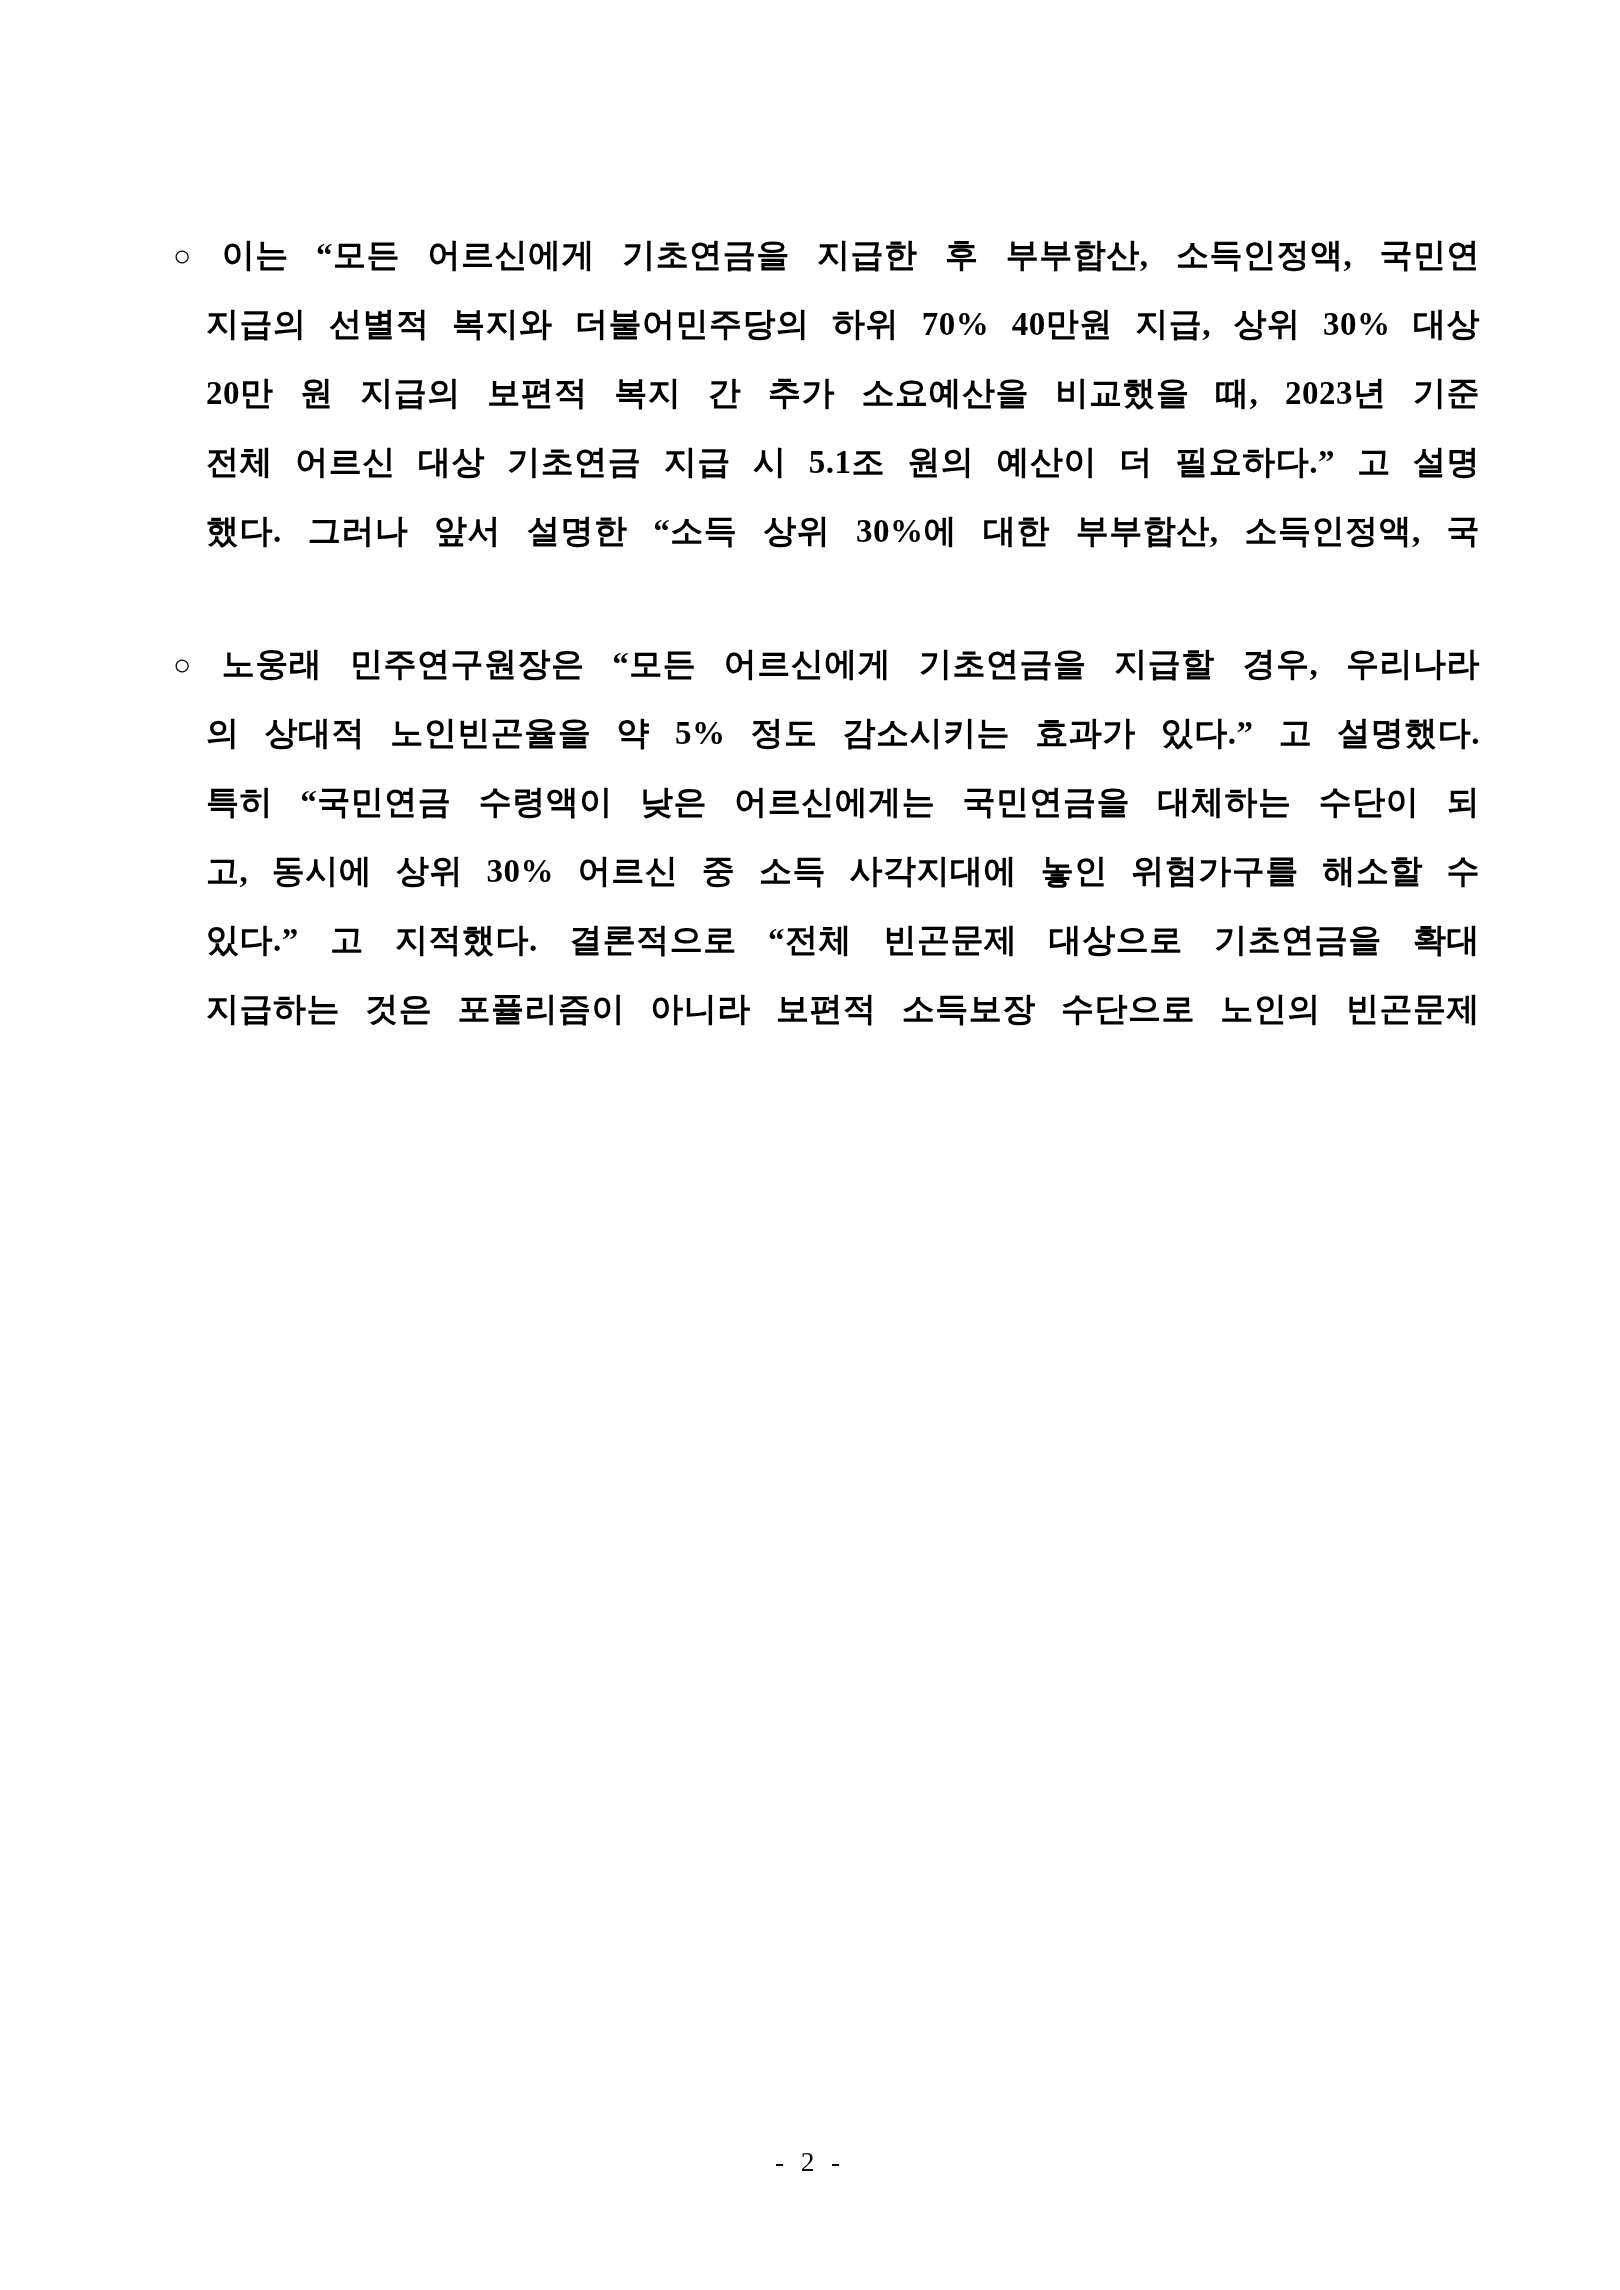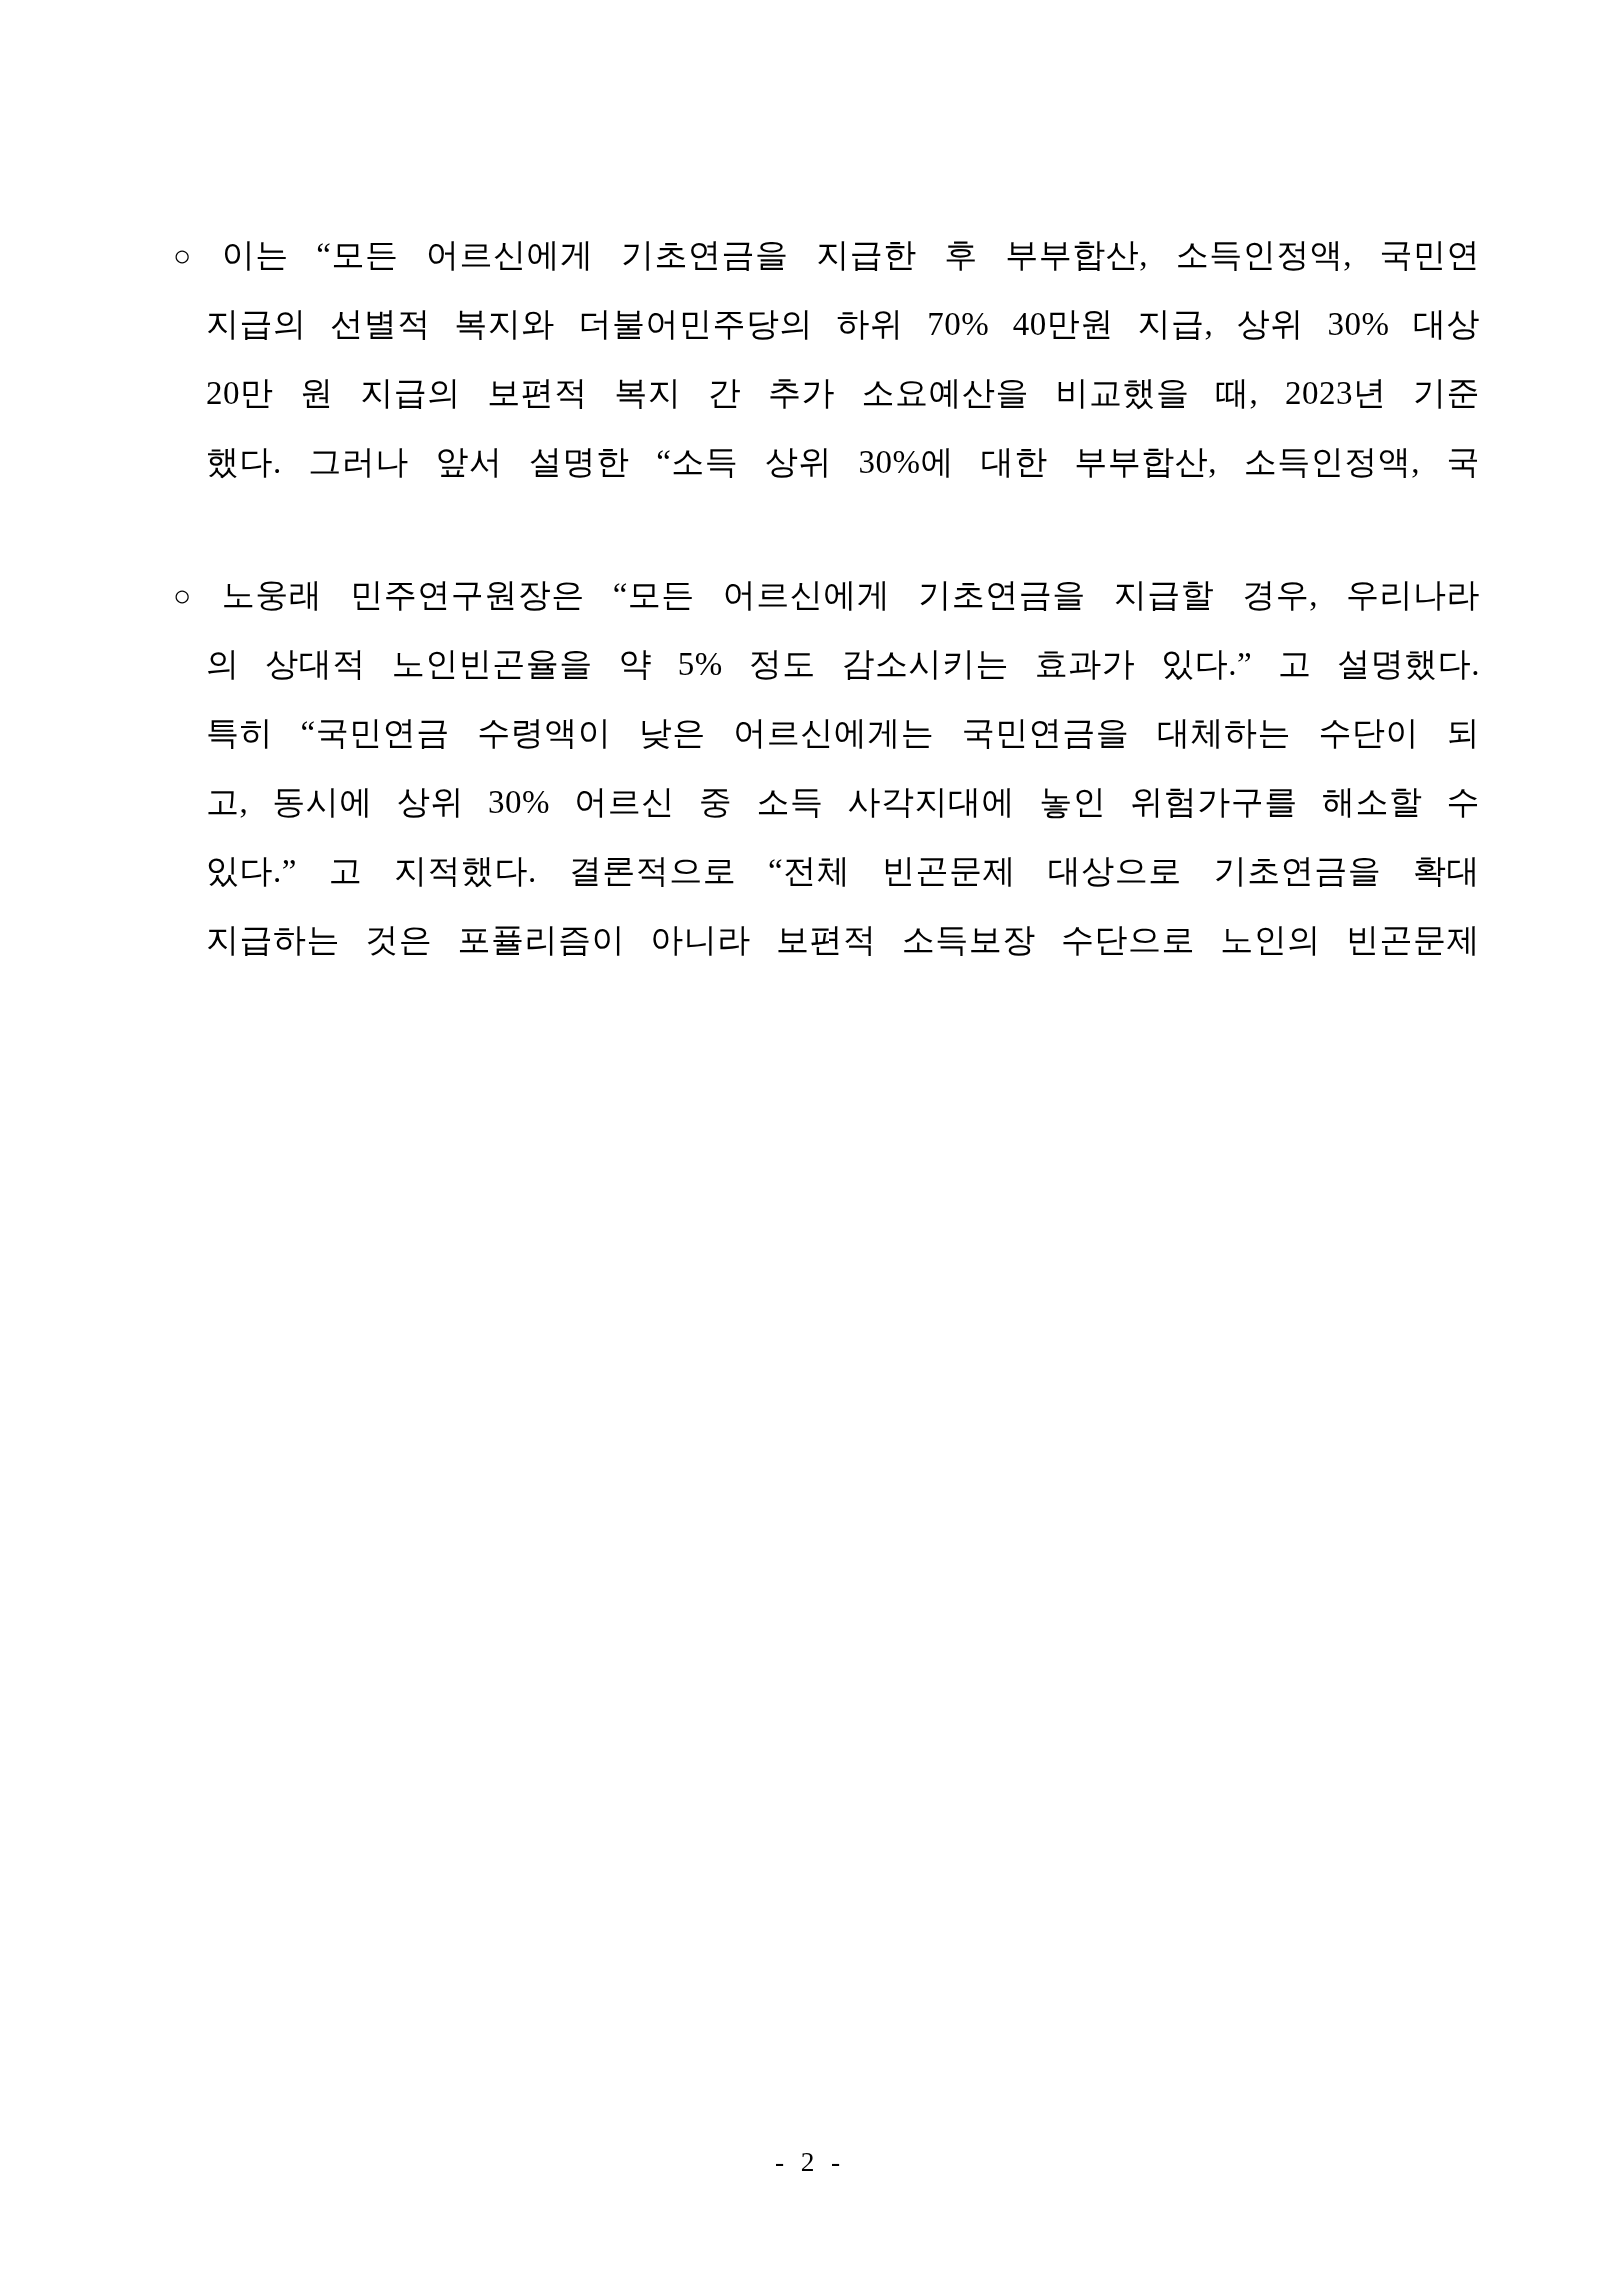--- a/index.html
+++ b/index.html
@@ -34,21 +34,21 @@
     position: absolute;
     left: 173px;
     top: 0;
     font-size: 30px;
     line-height: 69px;
     font-weight: 600;
   }
   .line {
     font-size: 33px;
     line-height: 69px;
-    font-weight: 400;
+    font-weight: 700;
     text-align: justify;
     text-align-last: justify;
     letter-spacing: 0.5px;
   }
   .line.first {
     text-indent: 15.7px;
   }
   .line.last {
     text-align: left;
     text-align-last: left;
@@ -72,20 +72,21 @@
 
 <div class="page">
   <main class="doc">
 
     <section class="bullet-para">
       <span class="bullet">○</span>
       <div>
         <div class="line first">이는 “모든 어르신에게 기초연금을 지급한 후 부부합산, 소득인정액, 국민연</div>
         <div class="line">지급의 선별적 복지와 더불어민주당의 하위 70% 40만원 지급, 상위 30% 대상</div>
         <div class="line">20만 원 지급의 보편적 복지 간 추가 소요예산을 비교했을 때, 2023년 기준</div>
+        <div class="line">전체 어르신 대상 기초연금 지급 시 5.1조 원의 예산이 더 필요하다.” 고 설명</div>
         <div class="line">했다. 그러나 앞서 설명한 “소득 상위 30%에 대한 부부합산, 소득인정액, 국</div>
       </div>
     </section>
 
     <section class="bullet-para">
       <span class="bullet">○</span>
       <div>
         <div class="line first">노웅래 민주연구원장은 “모든 어르신에게 기초연금을 지급할 경우, 우리나라</div>
         <div class="line">의 상대적 노인빈곤율을 약 5% 정도 감소시키는 효과가 있다.” 고 설명했다.</div>
         <div class="line">특히 “국민연금 수령액이 낮은 어르신에게는 국민연금을 대체하는 수단이 되</div>

